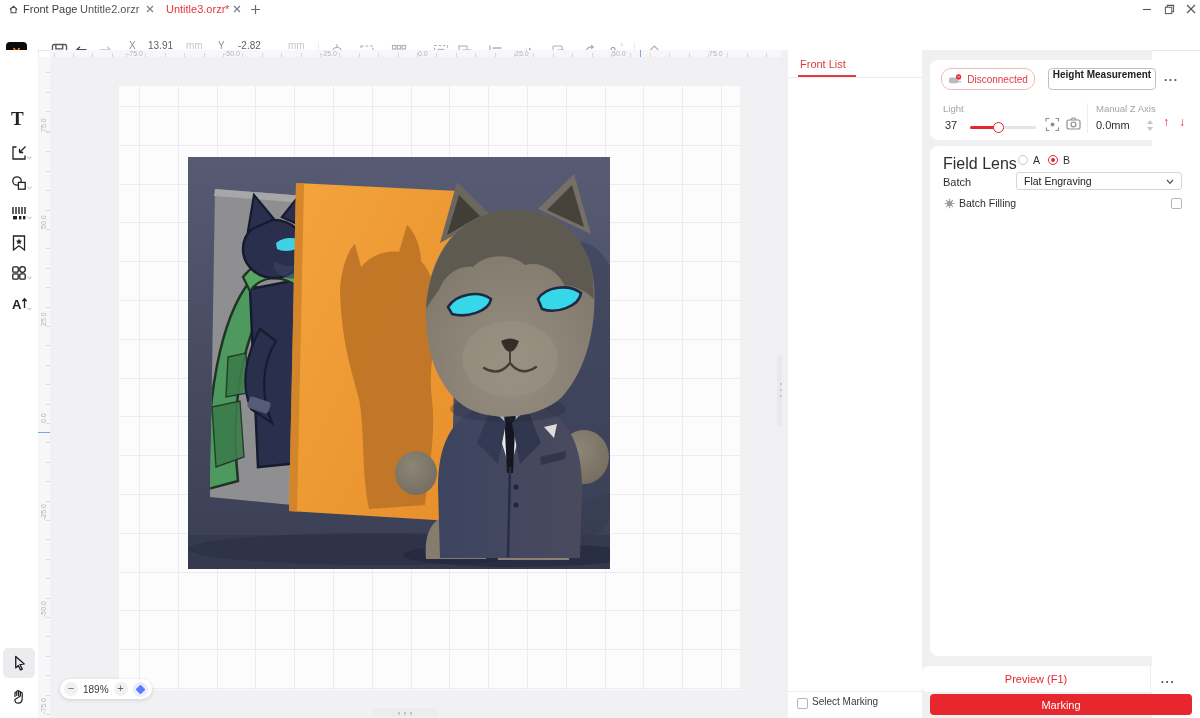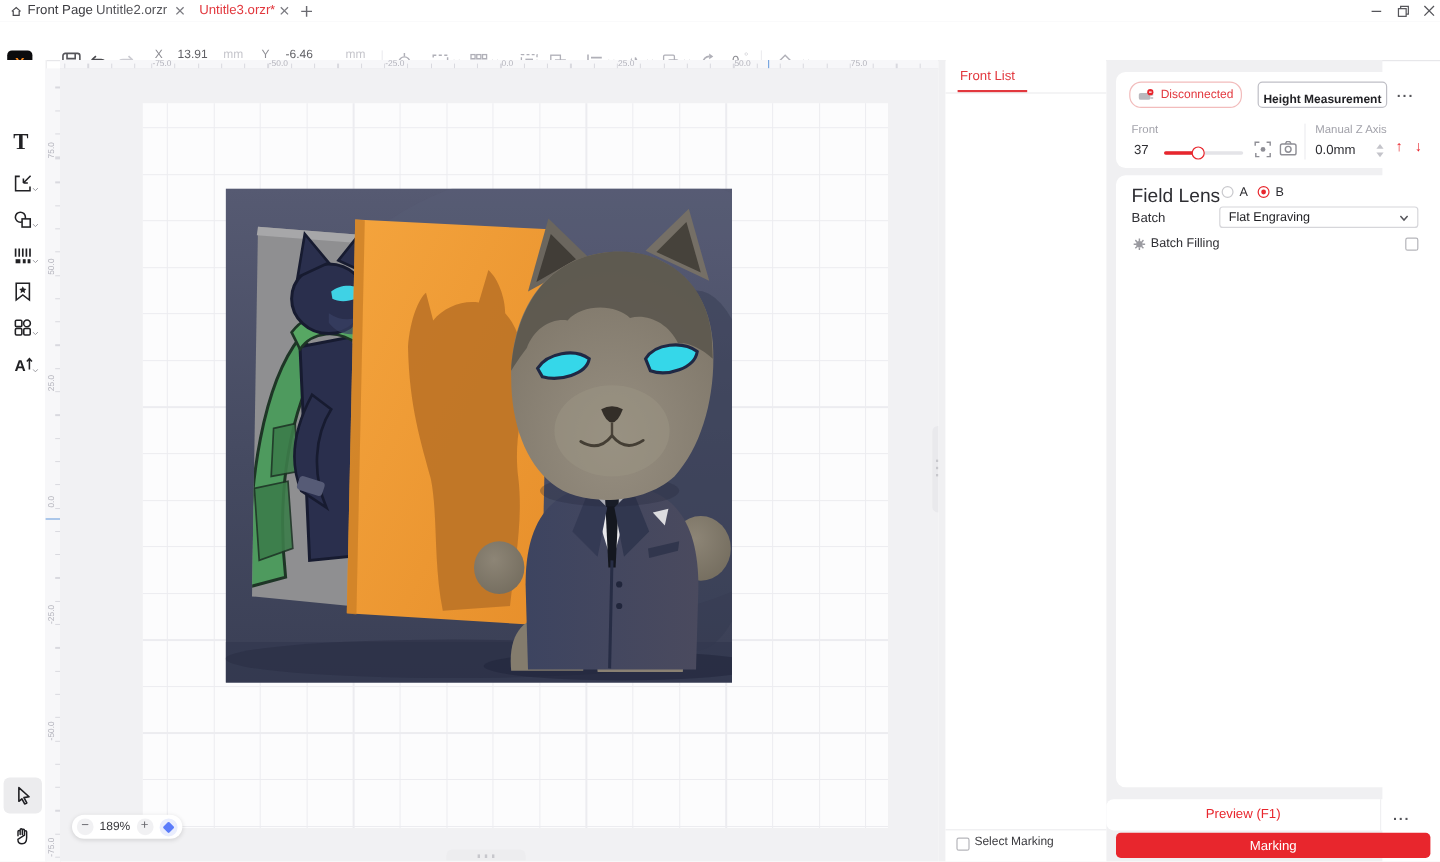--- a/index.html
+++ b/index.html
@@ -55,21 +55,21 @@
   #objlist-underline{left:10px;top:25px;width:58px;height:2px;background:#e2383e;}
   #objlist-divider{left:0;top:27px;width:134px;height:1px;background:#ededef;}
   #selmark-divider{left:0;top:641px;width:134px;height:1px;background:#ededef;}
   .cb{width:9px;height:9px;border:1px solid #b5b5ba;border-radius:2px;background:#fff;}
   
   #right-panel{left:922px;top:50px;width:230px;height:668px;background:#f0f0f2;}
   .card{position:absolute;background:#fff;border-radius:8px;}
   #card-device{left:8px;top:10px;width:262px;height:80px;}
   #btn-disconnected{position:absolute;left:11px;top:8px;width:92px;height:20px;border:1px solid #f2bcbc;border-radius:10px;background:#fff;display:flex;align-items:center;justify-content:center;gap:4px;}
   #btn-disconnected span{font-size:10px;color:#e2383e;}
-  #btn-heightm{position:absolute;left:118px;top:8px;width:106px;height:20px;border:1px solid #bfbfc6;border-radius:4px;background:#fff;font-size:10px;font-weight:700;color:#222226;display:flex;align-items:flex-end;justify-content:center;}
+  #btn-heightm{position:absolute;left:118px;top:8px;width:106px;height:20px;border:1px solid #bfbfc6;border-radius:4px;background:#fff;font-size:10px;font-weight:700;color:#222226;display:flex;align-items:flex-start;justify-content:center;}
   .more-dots{font-size:12px;font-weight:700;letter-spacing:1.5px;color:#55555a;line-height:10px;}
   .mini-lab{position:absolute;font-size:9.5px;color:#a2a2aa;}
   .mini-val{position:absolute;font-size:11px;color:#2e2e33;}
   #slider{position:absolute;left:40px;top:66px;width:66px;height:3px;border-radius:2px;background:#e4e4e8;}
   #slider-fill{position:absolute;left:0;top:0;height:3px;width:40%;background:#e8262d;border-radius:2px;}
   #slider-knob{position:absolute;left:23px;top:-4.5px;width:11px;height:11px;border-radius:50%;background:#fff;border:1.5px solid #e8262d;box-sizing:border-box;}
   .panel-ico{position:absolute;color:#8f8f96;}
   #card-dev-vsep{position:absolute;left:157px;top:43px;width:1px;height:30px;background:#ededf0;}
   .spin{position:absolute;width:0;height:0;border-left:3px solid transparent;border-right:3px solid transparent;}
   .red-arrow{position:absolute;font-size:12px;font-weight:700;color:#e8262d;}
@@ -141,21 +141,21 @@
     </svg>
   <svg class="abs" style="left:97px;top:26px" width="15" height="15" viewBox="0 0 14 14">
       <path d="M9.4 2.6 L12.2 5.2 L9.4 7.8" fill="none" stroke="#ccccd2" stroke-width="1.3"></path>
       <path d="M11.8 5.2 H5.2 C3.1 5.2 1.7 6.7 1.7 8.7 V10.6" fill="none" stroke="#ccccd2" stroke-width="1.3"></path>
     </svg>
 
   <span class="fld-lab" style="left:129px;top:22px">X</span>
   <span class="fld-val" style="left:148px;top:22px">13.91</span>
   <span class="fld-unit" style="left:186px;top:22px">mm</span>
   <span class="fld-lab" style="left:218px;top:22px">Y</span>
-  <span class="fld-val" style="left:238px;top:22px">-6.46</span>
+  <span class="fld-val" style="left:238px;top:22px">-2.82</span>
   <span class="fld-unit" style="left:288px;top:22px">mm</span>
   <span class="fld-lab" style="left:128px;top:36px">W</span>
   <span class="fld-val" style="left:148px;top:36px">29.55</span>
   <span class="fld-unit" style="left:186px;top:36px">mm</span>
   <svg class="abs" style="left:213px;top:36px" width="11" height="11" viewBox="0 0 12 12">
       <rect x="2.5" y="5.5" width="7" height="5.5" rx="1" fill="none" stroke="#9a9aa0" stroke-width="1.1"></rect>
       <path d="M4 5.5 V3.8 C4 2.4 5 1.6 6 1.6 C7 1.6 8 2.4 8 3.4" fill="none" stroke="#9a9aa0" stroke-width="1.1"></path>
     </svg>
   <span class="fld-lab" style="left:228px;top:36px">H</span>
   <span class="fld-val" style="left:242px;top:36px">28.79</span>
@@ -456,21 +456,21 @@
           <circle cx="10.6" cy="2.8" r="2.6" fill="#e8262d"></circle>
           <path d="M9.5 2.8 H11.7" stroke="#fff" stroke-width=".9"></path>
         </svg>
       <span>Disconnected</span>
     </div>
     <div id="btn-heightm">
         <span>Height Measurement</span>
       </div>
     <span class="abs more-dots" style="left:234px;top:12px">...</span>
 
-    <span class="mini-lab" style="left:13px;top:43px">Front</span>
+    <span class="mini-lab" style="left:13px;top:43px">Light</span>
     <span class="mini-val" style="left:15px;top:59px">37</span>
     <div id="slider">
       <div id="slider-fill"></div>
       <div id="slider-knob"></div>
     </div>
     <svg class="panel-ico" style="left:115px;top:57px" width="15" height="15" viewBox="0 0 15 15">
         <path d="M1 4.5 V1.5 H4.5 M10.5 1.5 H13.5 V4.5 M13.5 10.5 V13.5 H10.5 M4.5 13.5 H1.5 V10.5" fill="none" stroke="currentColor" stroke-width="1.2"></path>
         <circle cx="7.5" cy="7.5" r="2" fill="currentColor"></circle>
       </svg>
     <svg class="panel-ico" style="left:136px;top:57px" width="15" height="13" viewBox="0 0 15 13">

